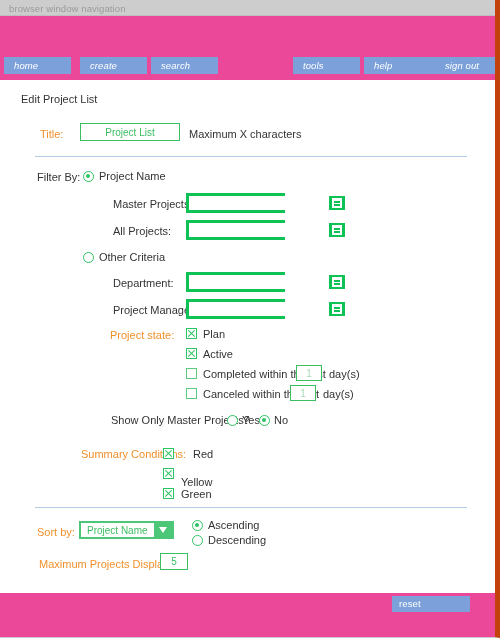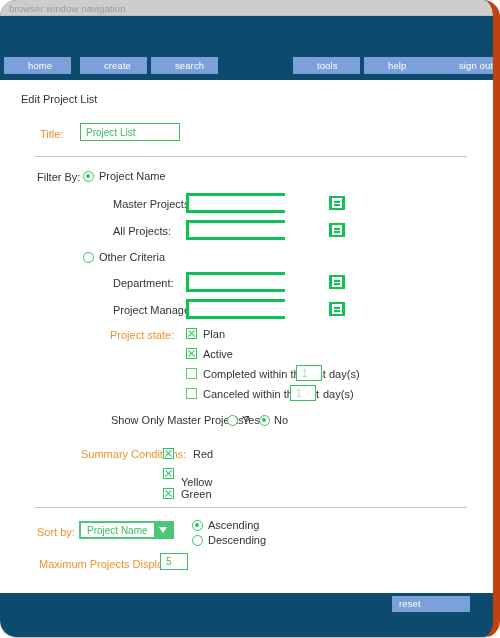--- a/index.html
+++ b/index.html
@@ -9,26 +9,25 @@
   }
   body {
     font-family: "Liberation Sans", sans-serif;
     font-size: 11px;
     color: #333333;
   }
   #page {
     position: relative;
     width: 500px;
     height: 638px;
-    background: #0c4a6e;
-    border-right: 7px solid #c2410c;
+    background: #ec4899;
+    border-right: 5px solid #c2410c;
     border-bottom: 1px solid #c9c9c9;
     box-sizing: border-box;
     overflow: hidden;
-    border-radius: 17px;
   }
 
   
   .chrome-bar {
     position: absolute;
     left: 0; top: 0;
     width: 500px; height: 16px;
     background: #cdcdcd;
     border-bottom: 1px solid #bfbfbf;
     box-sizing: border-box;
@@ -64,24 +63,25 @@
     width: 492px; height: 17px;
   }
   .nav-btn {
     position: absolute;
     top: 0;
     height: 17px;
     background: #7ca1da;
     color: #ffffff;
     font-size: 9.5px;
     line-height: 17px;
-    padding-left: 24px;
+    padding-left: 10px;
     box-sizing: border-box;
     cursor: pointer;
     letter-spacing: 0.1px;
+    font-style: italic;
   }
 
   
   .content {
     position: absolute;
     left: 0; top: 80px;
     width: 499px;
     height: 513px;
     background: #ffffff;
   }
@@ -111,20 +111,21 @@
   .g-input {
     position: absolute;
     background: #ffffff;
     border: 1px solid #3bbd62;
     box-sizing: border-box;
     color: #3bbd62;
     font-family: "Liberation Sans", sans-serif;
     font-size: 10px;
     padding: 0 5px;
     outline: none;
+    text-align: center;
   }
   .g-input.dim { color: #a8d9b8; }
 
   
   .lookup {
     position: absolute;
     height: 20px;
     border: 3px solid #0ec255;
     box-sizing: border-box;
     background: #ffffff;
@@ -289,20 +290,21 @@
     <div class="nav-btn" style="left:360px;width:76px;">help</div>
     <div class="nav-btn" style="left:431px;width:61px;">sign out</div>
   </div>
 
   <div class="content">
 
     <div class="page-title">Edit Project List</div>
 
     <div class="txt lbl-orange" style="left:40px;top:48px;">Title:</div>
     <input class="g-input" style="left: 80px; top: 43px; width: 100px; height: 18px;" value="Project List">
+    <div class="txt lbl-dark" style="left:189px;top:48px;">Maximum X characters</div>
 
     <div class="divider divider-1"></div>
 
     <div class="txt lbl-dark" style="left:37px;top:91px;">Filter By:</div>
     <div class="radio on" style="left:83px;top:91px;"></div>
     <div class="txt lbl-dark" style="left:99px;top:90px;">Project Name</div>
 
     <div class="txt lbl-dark" style="left:113px;top:118px;">Master Projects:</div>
     <div class="lookup" style="left:186px;top:113px;width:99px;">
       <input value="" style="">

